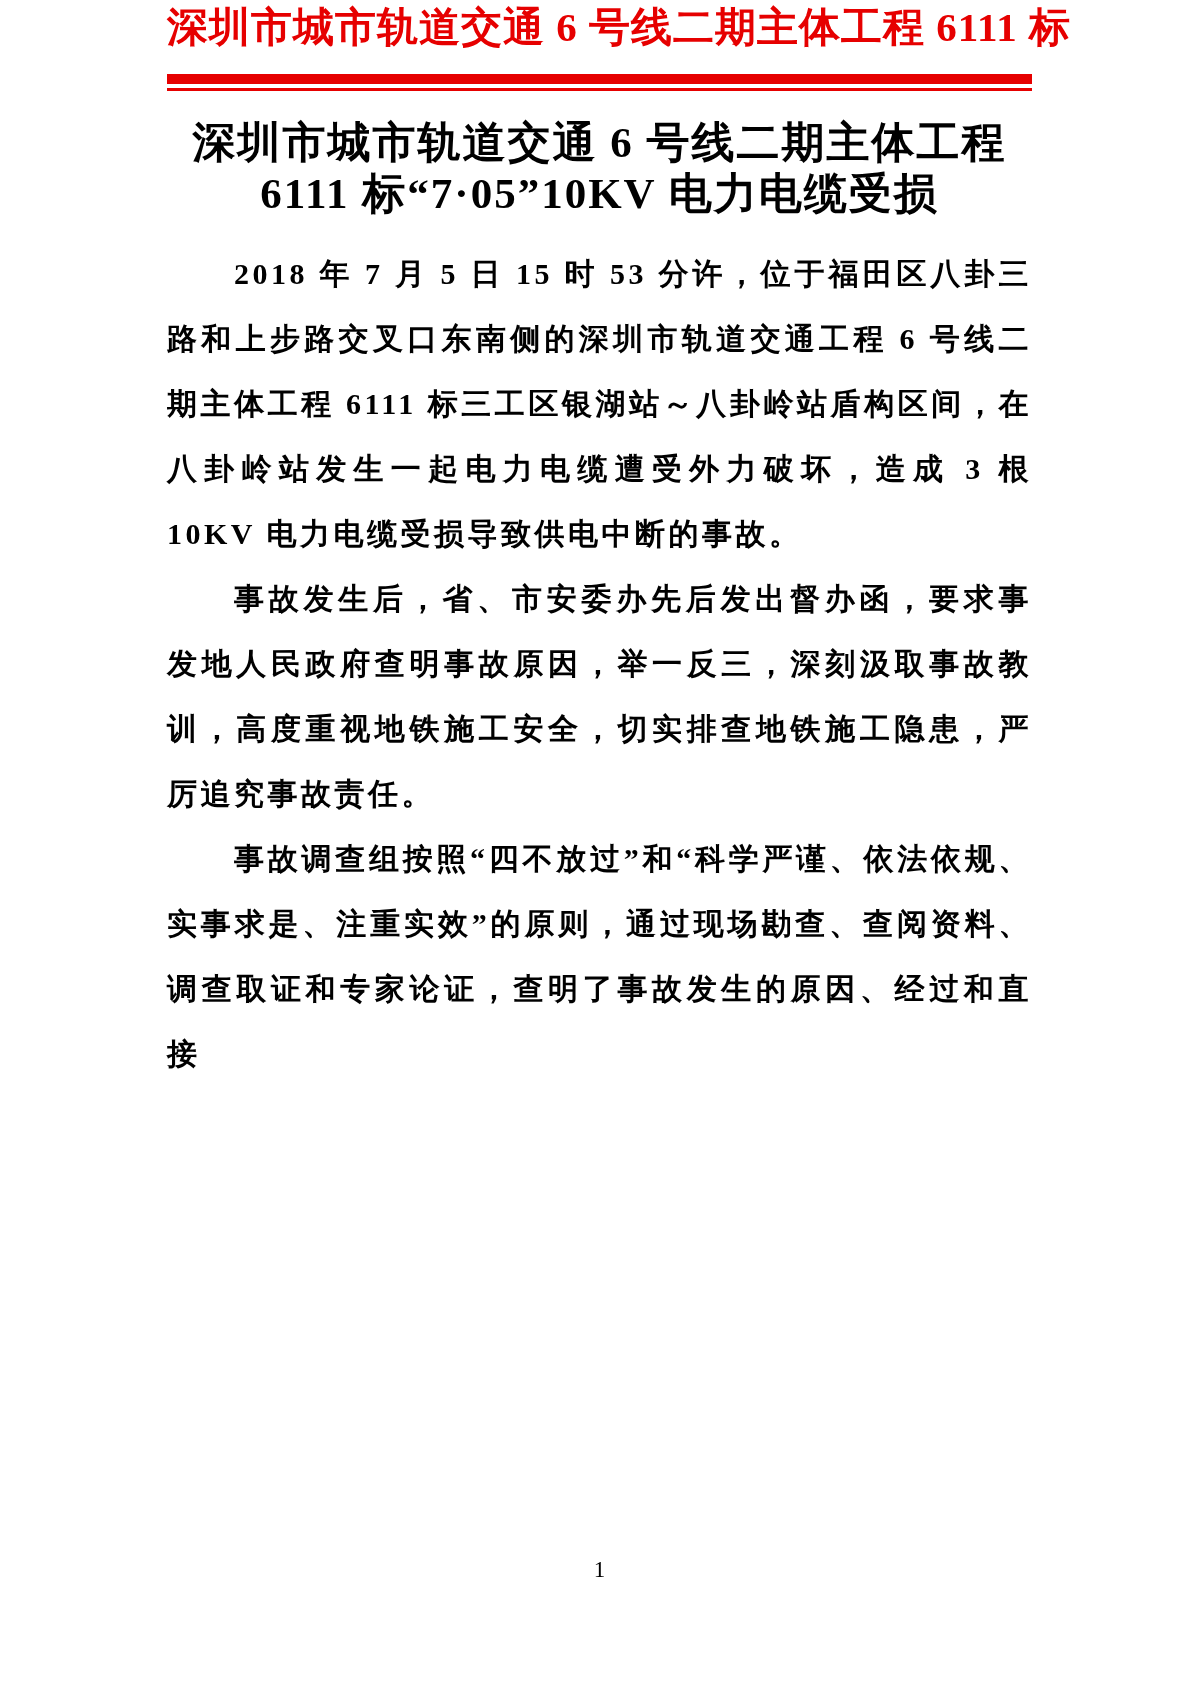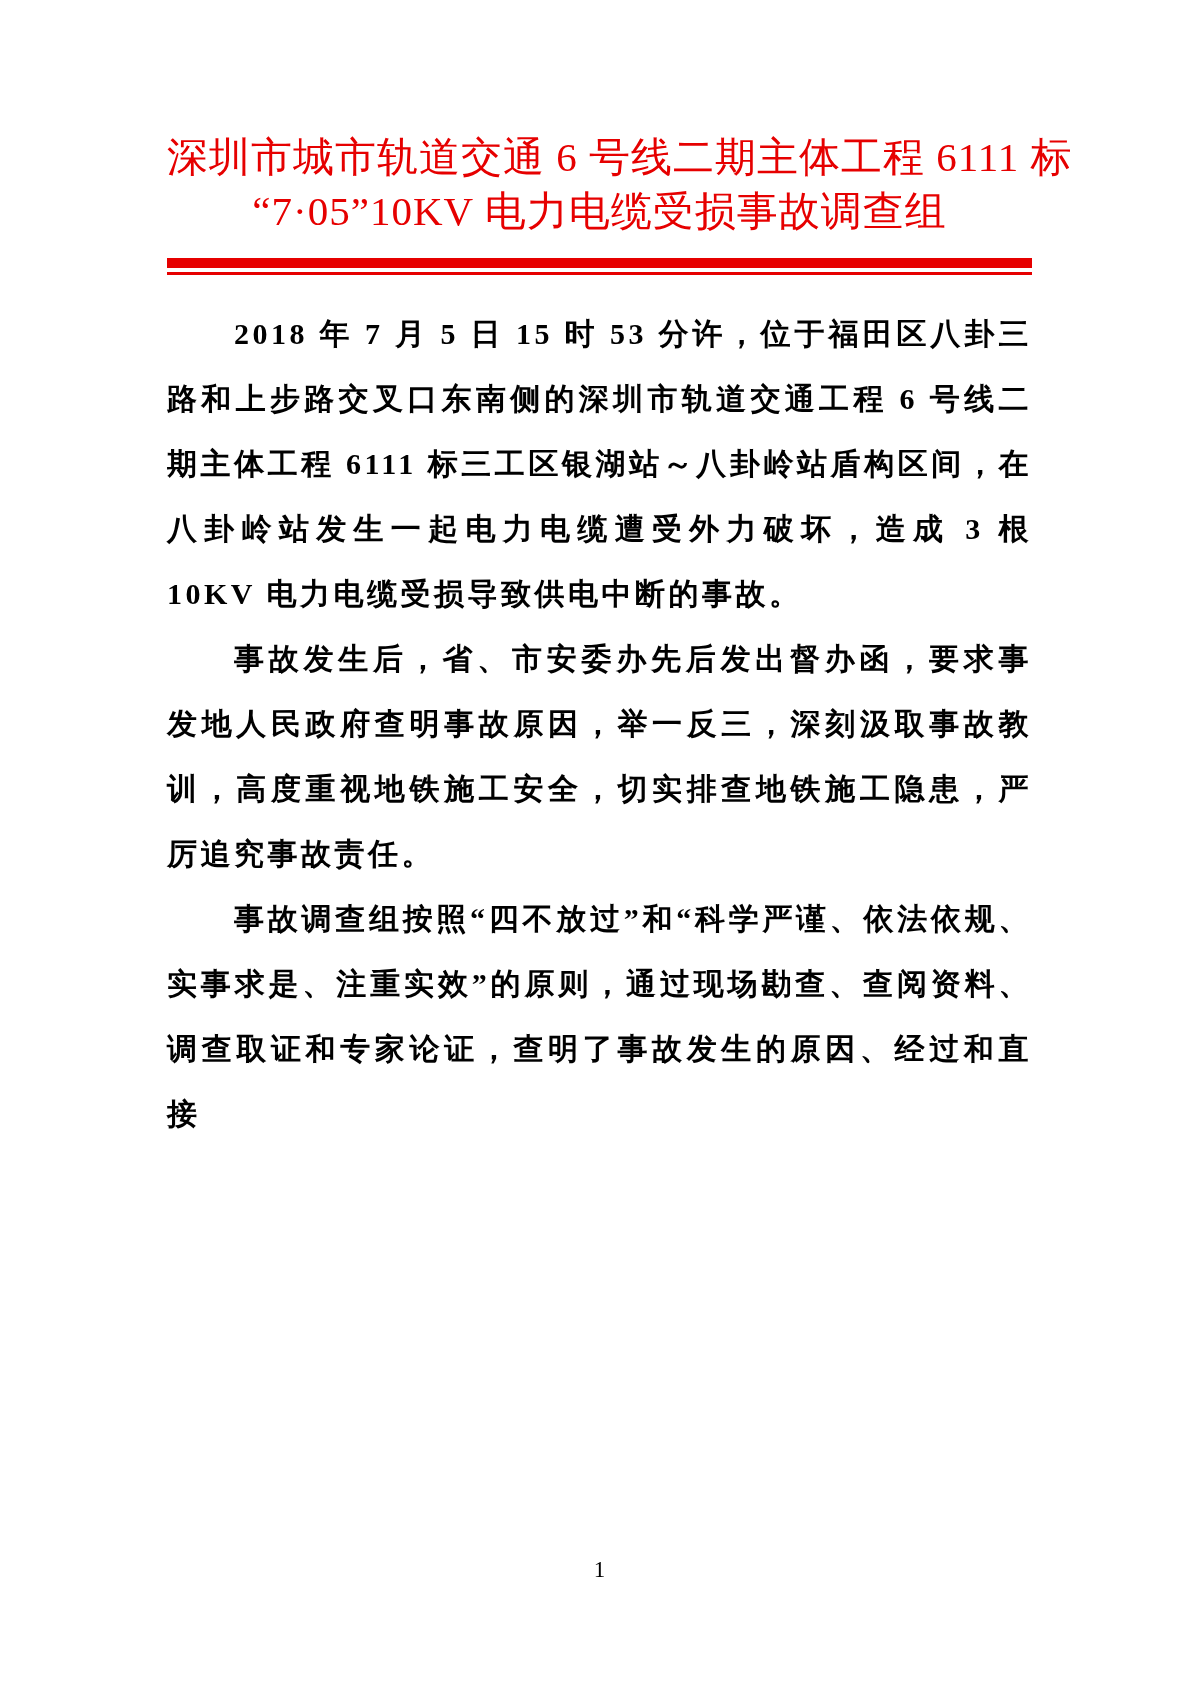--- a/index.html
+++ b/index.html
@@ -13,24 +13,23 @@
     color: #000;
   }
   .page {
     width: 100%;
     height: 100%;
     padding: 0 167px;
     position: relative;
   }
   
   .letterhead {
-    padding-top: 130px;
     text-align: center;
     color: var(--accent, #e60000);
-    font-weight: normal;
+    font-weight: bold;
   }
   .letterhead .lh-line {
     font-size: 41px;
     line-height: 54px;
     letter-spacing: 1px;
     white-space: nowrap;
   }
   .red-rule { margin-top: 20px; }
   .red-rule .rule-thick {
     height: 10px;
@@ -73,28 +72,29 @@
     line-height: 28px;
   }
 </style>
 </head>
 <body>
 
 <div class="page">
 
   <header class="letterhead">
     <div class="lh-line">深圳市城市轨道交通 6 号线二期主体工程 6111 标</div>
-    <div class="lh-line">“7·05”10KV 电力电缆受损事故调查组</div>
     <div class="red-rule">
       <div class="rule-thick"></div>
       <div class="rule-thin"></div>
     </div>
   </header>
 
   <h1 class="doc-title">
+    <div>深圳市城市轨道交通 6 号线二期主体工程</div>
+    <div>6111 标“7·05”10KV 电力电缆受损</div>
   </h1>
 
   <main class="doc-body">
     <p>2018 年 7 月 5 日 15 时 53 分许，位于福田区八卦三路和上步路交叉口东南侧的深圳市轨道交通工程 6 号线二期主体工程 6111 标三工区银湖站～八卦岭站盾构区间，在八卦岭站发生一起电力电缆遭受外力破坏，造成 3 根 10KV 电力电缆受损导致供电中断的事故。</p>
     <p>事故发生后，省、市安委办先后发出督办函，要求事发地人民政府查明事故原因，举一反三，深刻汲取事故教训，高度重视地铁施工安全，切实排查地铁施工隐患，严厉追究事故责任。</p>
     <p>事故调查组按照“四不放过”和“科学严谨、依法依规、实事求是、注重实效”的原则，通过现场勘查、查阅资料、调查取证和专家论证，查明了事故发生的原因、经过和直接</p>
   </main>
 
   <footer class="page-footer">
     <span>1</span>

